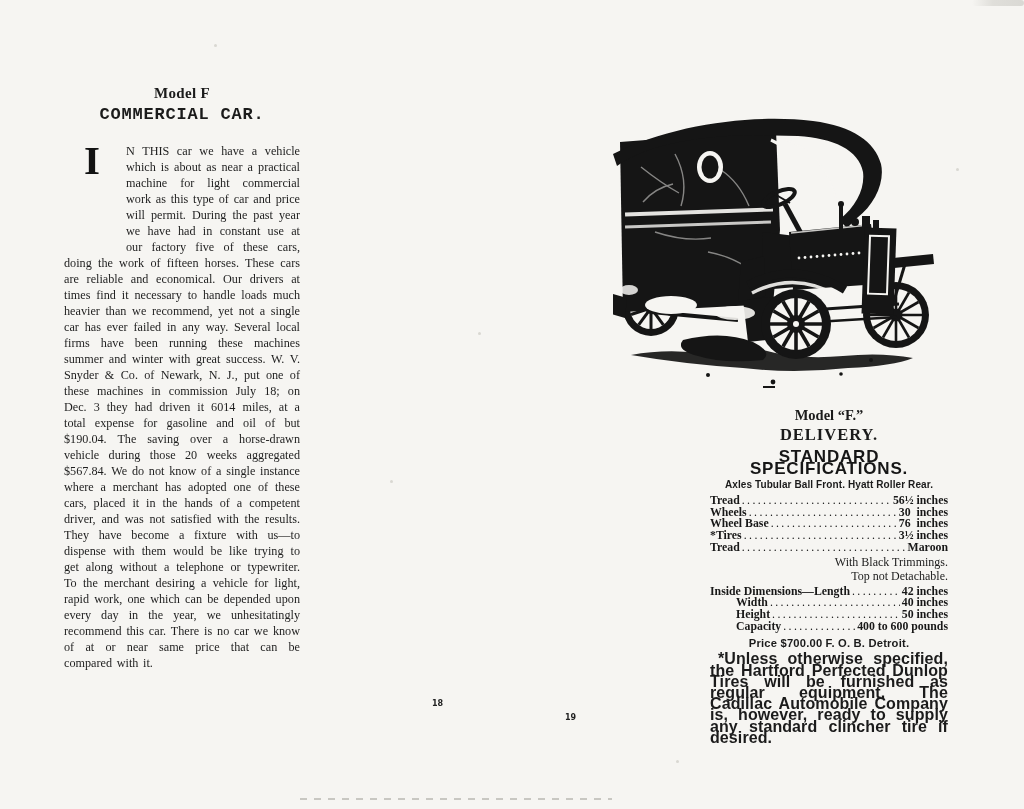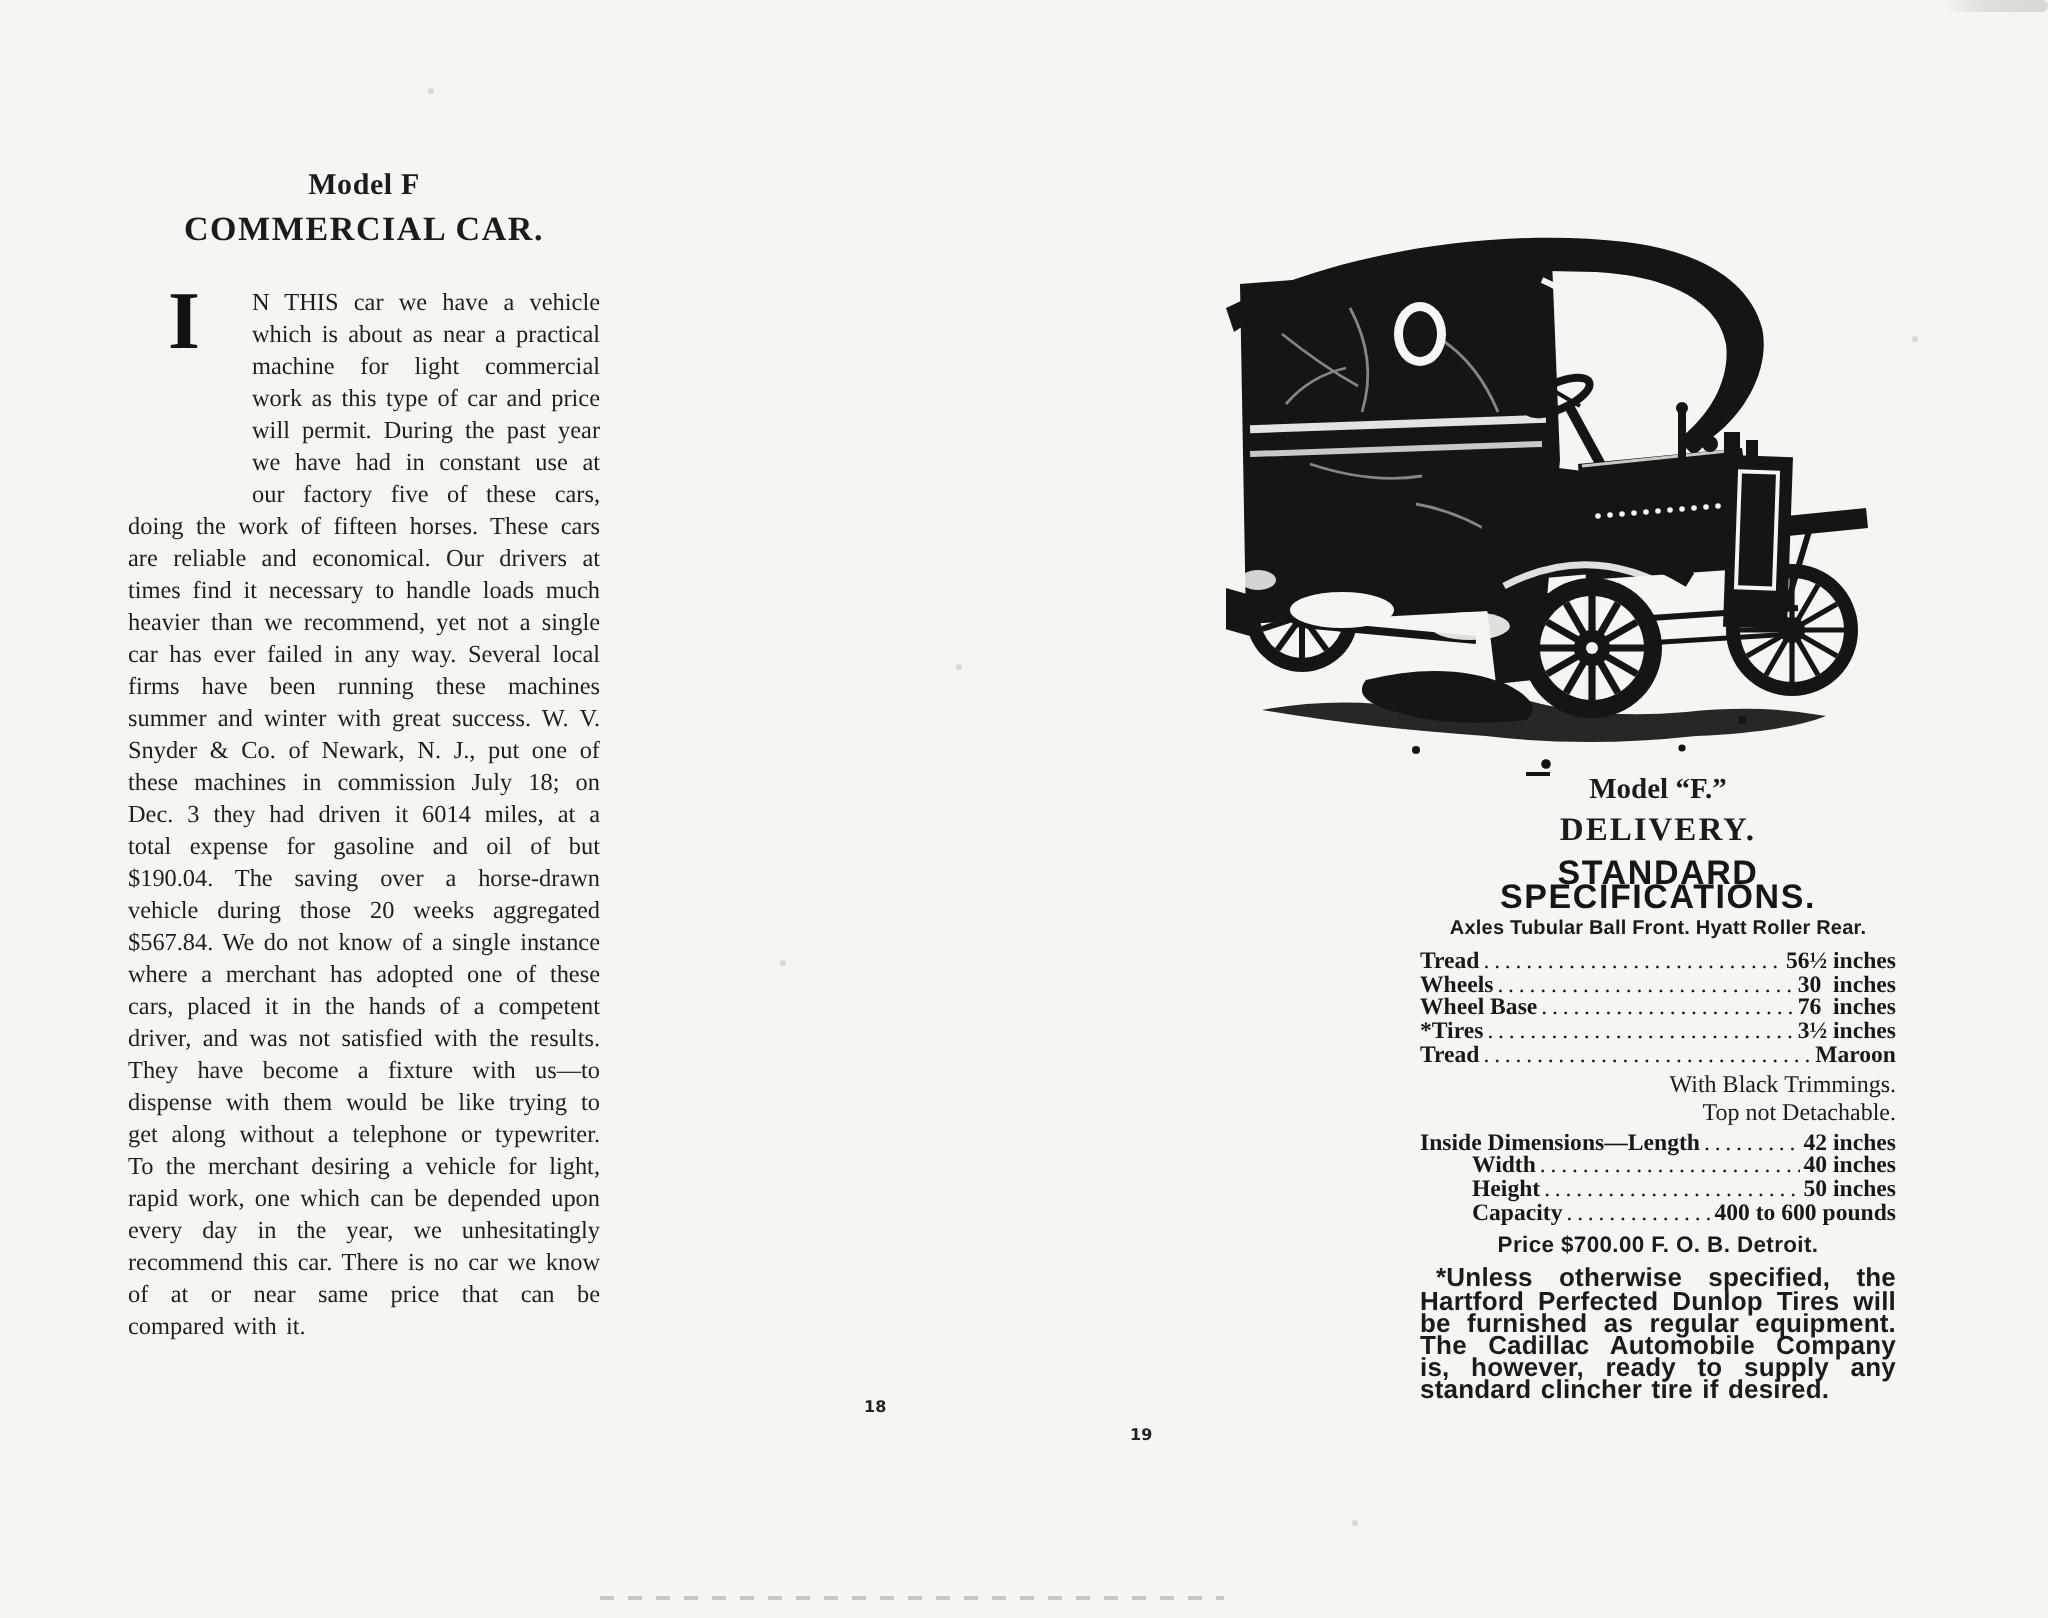--- a/index.html
+++ b/index.html
@@ -5,47 +5,47 @@
   :root { --paper:#f6f5f2; --ink:#1b1b1b; }
   html,body { margin:0; padding:0; background:var(--paper); }
   .canvas {
     position:relative; width:1024px; height:809px;
     background:var(--paper); overflow:hidden;
     font-family:"Liberation Serif","DejaVu Serif",serif; color:var(--ink);
   }
   
   .left-col { position:absolute; left:64px; top:86px; width:236px; }
   .title-model { margin:0; font-size:15px; line-height:15px; font-weight:bold; text-align:center; letter-spacing:.3px; }
-  .title-car { margin:5px 0 0 0; font-size:17px; line-height:17px; font-weight:bold; text-align:center; letter-spacing:.8px; }
+  .title-car { margin:5px 0 0 0; font-size:17px; line-height:17px; font-weight:bold; text-align:center; letter-spacing:.8px;font-family:Liberation Mono, monospace; }
   .body-text {
     margin-top:20px; font-size:12.2px; line-height:16px; text-align:justify;
     word-spacing:1.6px; color:#1e1e1e;
   }
   .dropcap-box { float:left; width:62px; height:112px; }
   .dropcap { display:block; padding:2px 0 0 20px; font-size:41px; line-height:30px; font-weight:bold; color:#121212; }
   .pagenum { position:absolute; font-family:"DejaVu Sans",sans-serif; font-size:8px; font-weight:bold; color:#222; letter-spacing:0; }
   .pn-left { left:432px; top:699px; }
   .pn-right { left:565px; top:713px; }
   
-  .right-col { position:absolute; left:710px; top:388px; width:238px; }
+  .right-col { position:absolute; left:710px; top:408px; width:238px; }
   .r-title1 { margin:0; font-size:14.5px; line-height:15px; font-weight:bold; text-align:center; }
   .r-title2 { margin:3px 0 0 0; font-size:16.5px; line-height:17px; font-weight:bold; text-align:center; letter-spacing:1px; }
   .sans-b { font-family:"Liberation Sans","DejaVu Sans",sans-serif; font-weight:bold; }
   .specs-heading { margin-top:8px; font-size:17px; line-height:12px; text-align:center; letter-spacing:.8px; color:#161616; }
   .axles-line { margin-top:4px; font-size:10px; line-height:12px; text-align:center; letter-spacing:.1px; }
   .spec-table { margin-top:4px; }
   .spec-row { display:flex; align-items:baseline; font-size:11.8px; font-weight:bold; line-height:11.7px; color:#181818; }
   .spec-label { white-space:nowrap; }
   .spec-dots { flex:1; overflow:hidden; white-space:nowrap; margin:0 2px; letter-spacing:2.4px; font-weight:normal; }
   .spec-dots::after { content:"......................................................................"; }
   .spec-value { white-space:nowrap; }
   .indent1 .spec-label { padding-left:26px; }
   .center-note { margin-top:2px; font-size:12px; line-height:12px; text-align:right; }
   .price-line { margin-top:5px; font-size:11.2px; line-height:12px; text-align:center; letter-spacing:.2px; }
-  .footnote { margin-top:4px; font-size:13px; line-height:11.2px; text-align:justify; text-indent:8px; letter-spacing:.1px; word-spacing:1px; }
+  .footnote { margin-top:4px; font-size:16px; line-height:11.2px; text-align:justify; text-indent:8px; letter-spacing:.1px; word-spacing:1px; }
   
   .truck-wrap { position:absolute; left:613px; top:112px; width:322px; height:286px; }
   
   .fold-dashes {
     position:absolute; left:300px; top:798px; width:312px; height:2px; opacity:.75;
     background:repeating-linear-gradient(90deg,#b9b8b2 0 7px,transparent 7px 14px);
   }
   .corner-smudge {
     position:absolute; left:972px; top:0; width:52px; height:6px; opacity:.5; border-radius:3px;
     background:linear-gradient(90deg,transparent,#c9c8c2 40%,#bdbcb6);

